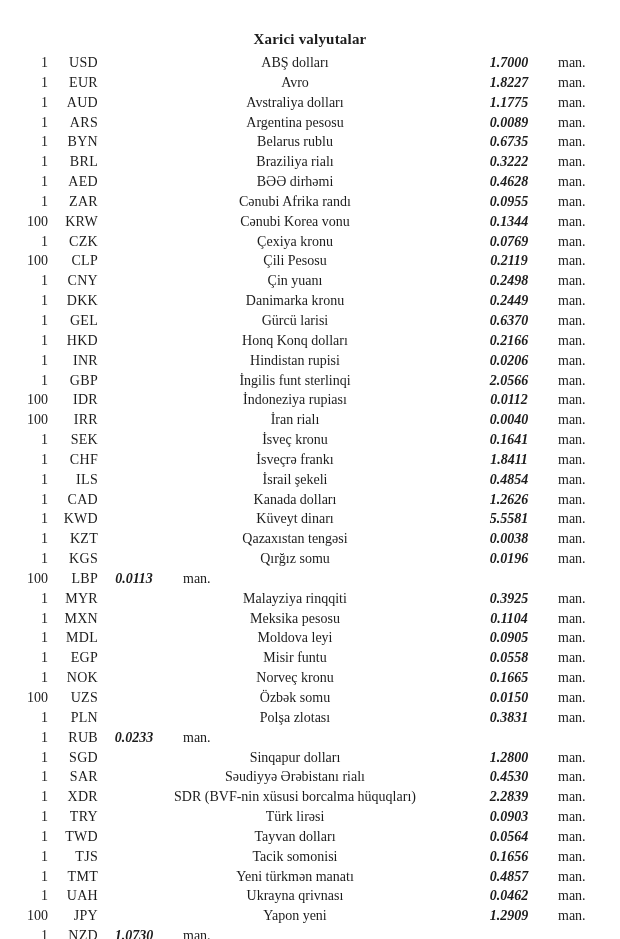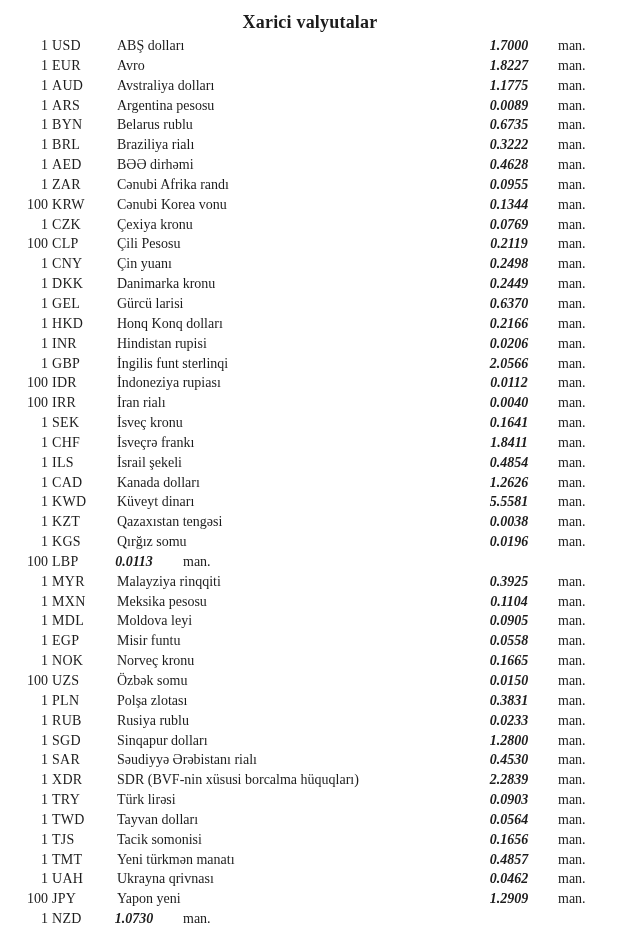--- a/index.html
+++ b/index.html
@@ -13,22 +13,22 @@
     height: 939px;
     background: #ffffff;
     color: #1c1c1c;
     font-family: "Liberation Serif", "DejaVu Serif", serif;
     overflow: hidden;
     box-sizing: border-box;
   }
   .doc-title {
     text-align: center;
     font-weight: bold;
-    font-size: 18px;
-    padding-top: 13px;
+    font-size: 15px;
+    padding-top: 30px;
     line-height: 18px;
     letter-spacing: 0.2px;
   }
   .rates-table {
     margin-top: 5px;
   }
   .rate-row {
     display: flex;
     align-items: baseline;
     height: 19.85px;
@@ -37,28 +37,28 @@
     white-space: nowrap;
   }
   .col-qty {
     width: 48px;
     text-align: right;
     flex: 0 0 auto;
   }
   .col-code {
     width: 46px;
     margin-left: 4px;
-    text-align: left;
+    text-align: right;
     flex: 0 0 auto;
     letter-spacing: 0.3px;
   }
   .col-name {
     flex: 1 1 auto;
     margin-left: 19px;
-    text-align: left;
+    text-align: center;
     overflow: hidden;
   }
   .col-rate {
     width: 72px;
     text-align: center;
     flex: 0 0 auto;
     font-weight: bold;
     font-style: italic;
   }
   .col-unit {
@@ -343,21 +343,20 @@
     <span class="col-qty">1</span>
     <span class="col-code">PLN</span>
     <span class="col-name">Polşa zlotası</span>
     <span class="col-rate">0.3831</span>
     <span class="col-unit">man.</span>
   </div>
 
   <div class="rate-row">
     <span class="col-qty">1</span>
     <span class="col-code">RUB</span>
-    <span class="col-name">Rusiya rublu</span>
     <span class="col-rate">0.0233</span>
     <span class="col-unit">man.</span>
   </div>
 
   <div class="rate-row">
     <span class="col-qty">1</span>
     <span class="col-code">SGD</span>
     <span class="col-name">Sinqapur dolları</span>
     <span class="col-rate">1.2800</span>
     <span class="col-unit">man.</span>

